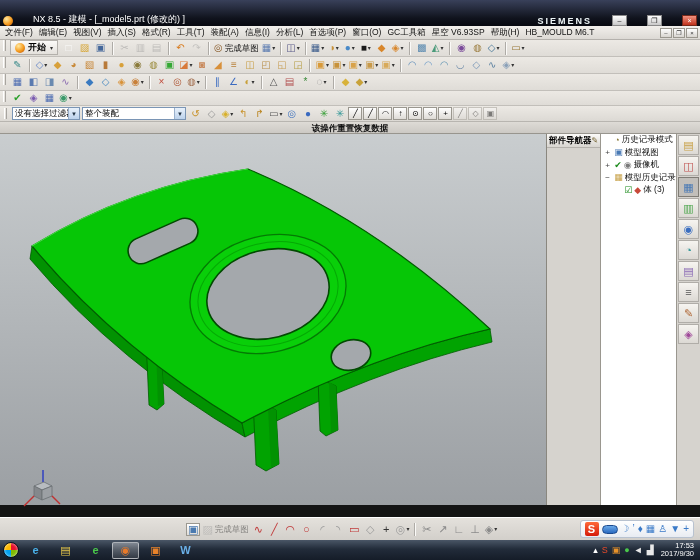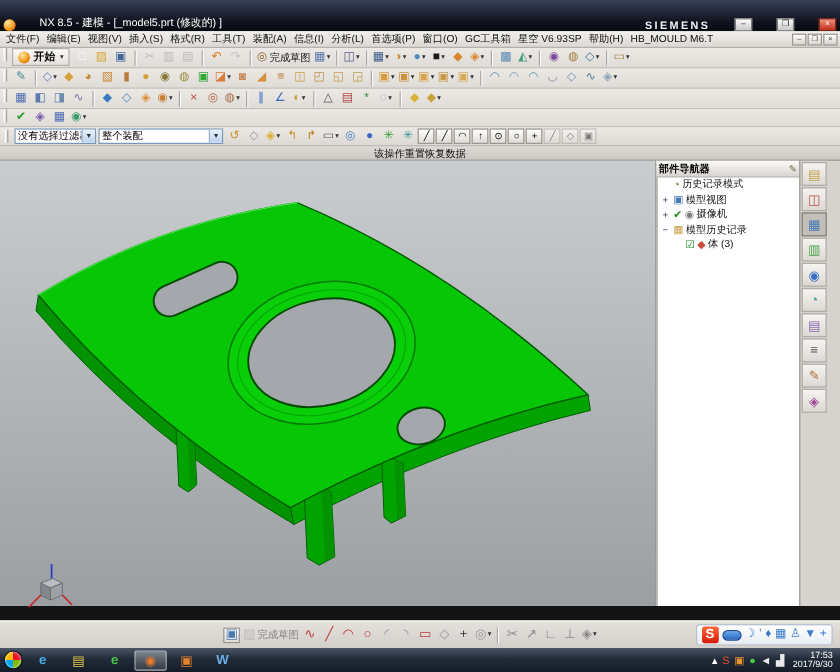--- a/index.html
+++ b/index.html
@@ -35,29 +35,29 @@
 .start-btn{display:inline-flex;align-items:center;gap:3px;height:15px;padding:0 4px;border:1px solid #b4b1ac;background:linear-gradient(#fbfaf8,#e4e1dc);margin-right:2px;flex:none}
 .start-btn .lbl{font-size:9px;font-weight:bold}
 
 
 .selbar{height:16px;background:linear-gradient(#ece9e4,#dcd9d4);border-bottom:1px solid #b8b5b0;display:flex;align-items:center;gap:2px;padding:0 4px;flex:none}
 .sel{display:inline-flex;height:13px;border:1px solid #7a95b5;background:#fff;font-size:8.5px;align-items:center;padding-left:2px;flex:none;overflow:hidden}
 .sel .val{white-space:nowrap;overflow:hidden}
 .sel .arrow{margin-left:auto;width:11px;height:100%;background:linear-gradient(#e8f1fb,#bcd2ec);border-left:1px solid #9ab0cc;display:flex;align-items:center;justify-content:center;font-size:6px;color:#234;flex:none}
 
 
-.promptbar{height:12px;background:linear-gradient(#dedbd6,#ccc9c4);border-bottom:1px solid #98958e;text-align:center;font-size:8.5px;font-weight:normal;color:#111;line-height:12px;flex:none}
+.promptbar{height:12px;background:linear-gradient(#dedbd6,#ccc9c4);border-bottom:1px solid #98958e;text-align:center;font-size:8.5px;font-weight:bold;color:#111;line-height:12px;flex:none}
 
 
 .main{flex:1;display:flex;min-height:0}
 .graphics{width:546px;flex:none;background:linear-gradient(#c9cdcf,#9b9fa3);position:relative}
 .graphics svg{position:absolute;inset:0}
 
 
-.navigator{width:120px;flex:none;background:#d6d3ce;border-left:1px solid #8a877f;display:flex;flex-direction:column;font-size:9px}
+.navigator{width:130px;flex:none;background:#d6d3ce;border-left:1px solid #8a877f;display:flex;flex-direction:row;font-size:9px}
 .nav-header{height:14px;display:flex;align-items:center;background:linear-gradient(#fbfaf8,#d8d5d0);border-bottom:1px solid #b4b1ac;padding:0 2px;flex:none}
 .nav-title{font-weight:bold;font-size:8.5px;white-space:nowrap;overflow:hidden}
 .nav-header .hicon{margin-left:auto;font-size:8px;color:#7a6a3a}
 .nav-cols{height:13px;display:flex;background:linear-gradient(#fdfdfc,#e2dfda);border-bottom:1px solid #b4b1ac;flex:none;font-size:8.5px}
 .col-name{width:76px;border-right:1px solid #c0bdb8;padding-left:3px;display:flex;align-items:center;gap:2px}
 .col-note{flex:1;padding-left:3px;display:flex;align-items:center}
 .sort{font-size:6px;color:#555}
 .nav-tree{flex:1;background:#fff;border-left:1px solid #9a978f;overflow:hidden}
 .tree-row{display:flex;align-items:center;height:12.5px;gap:2px;white-space:nowrap}
 .exp{width:9px;text-align:center;font-size:8px;color:#444;flex:none}

